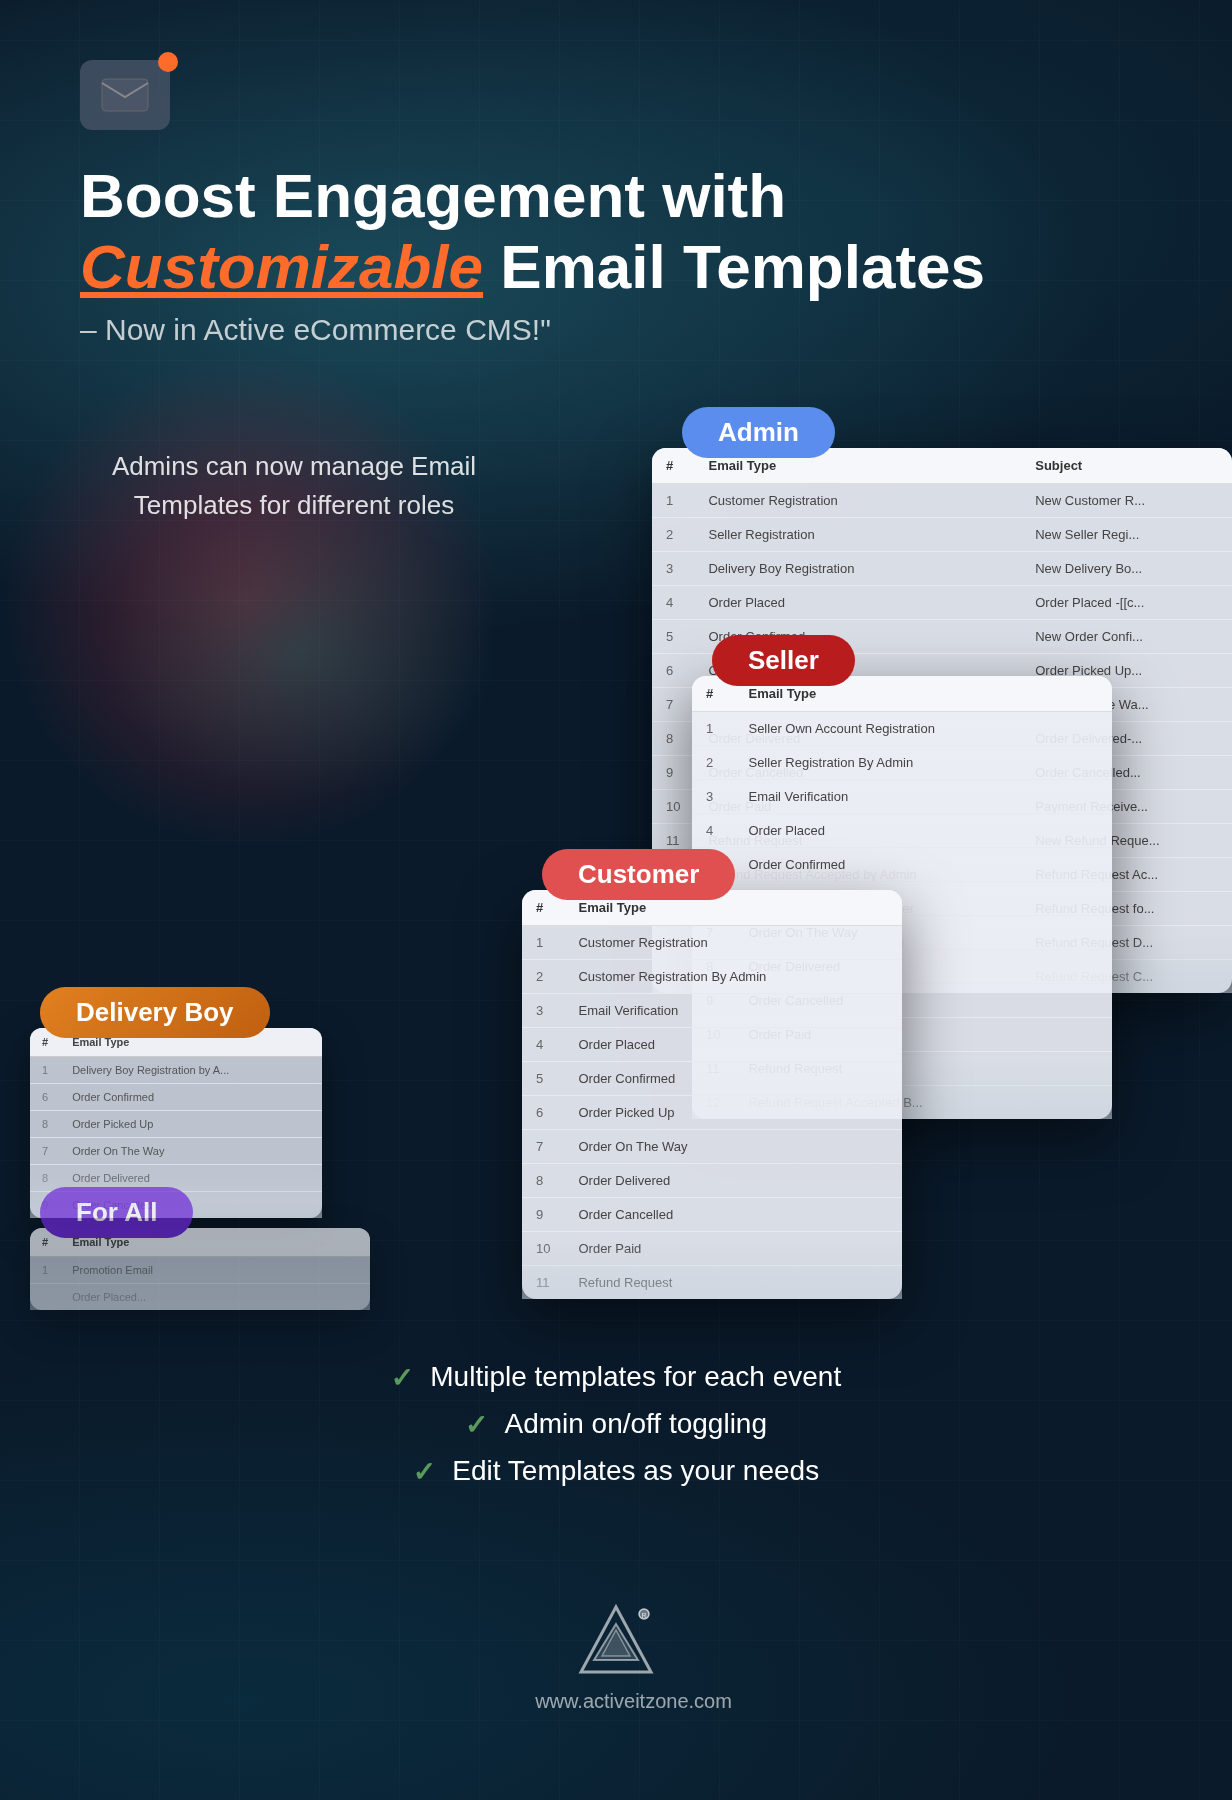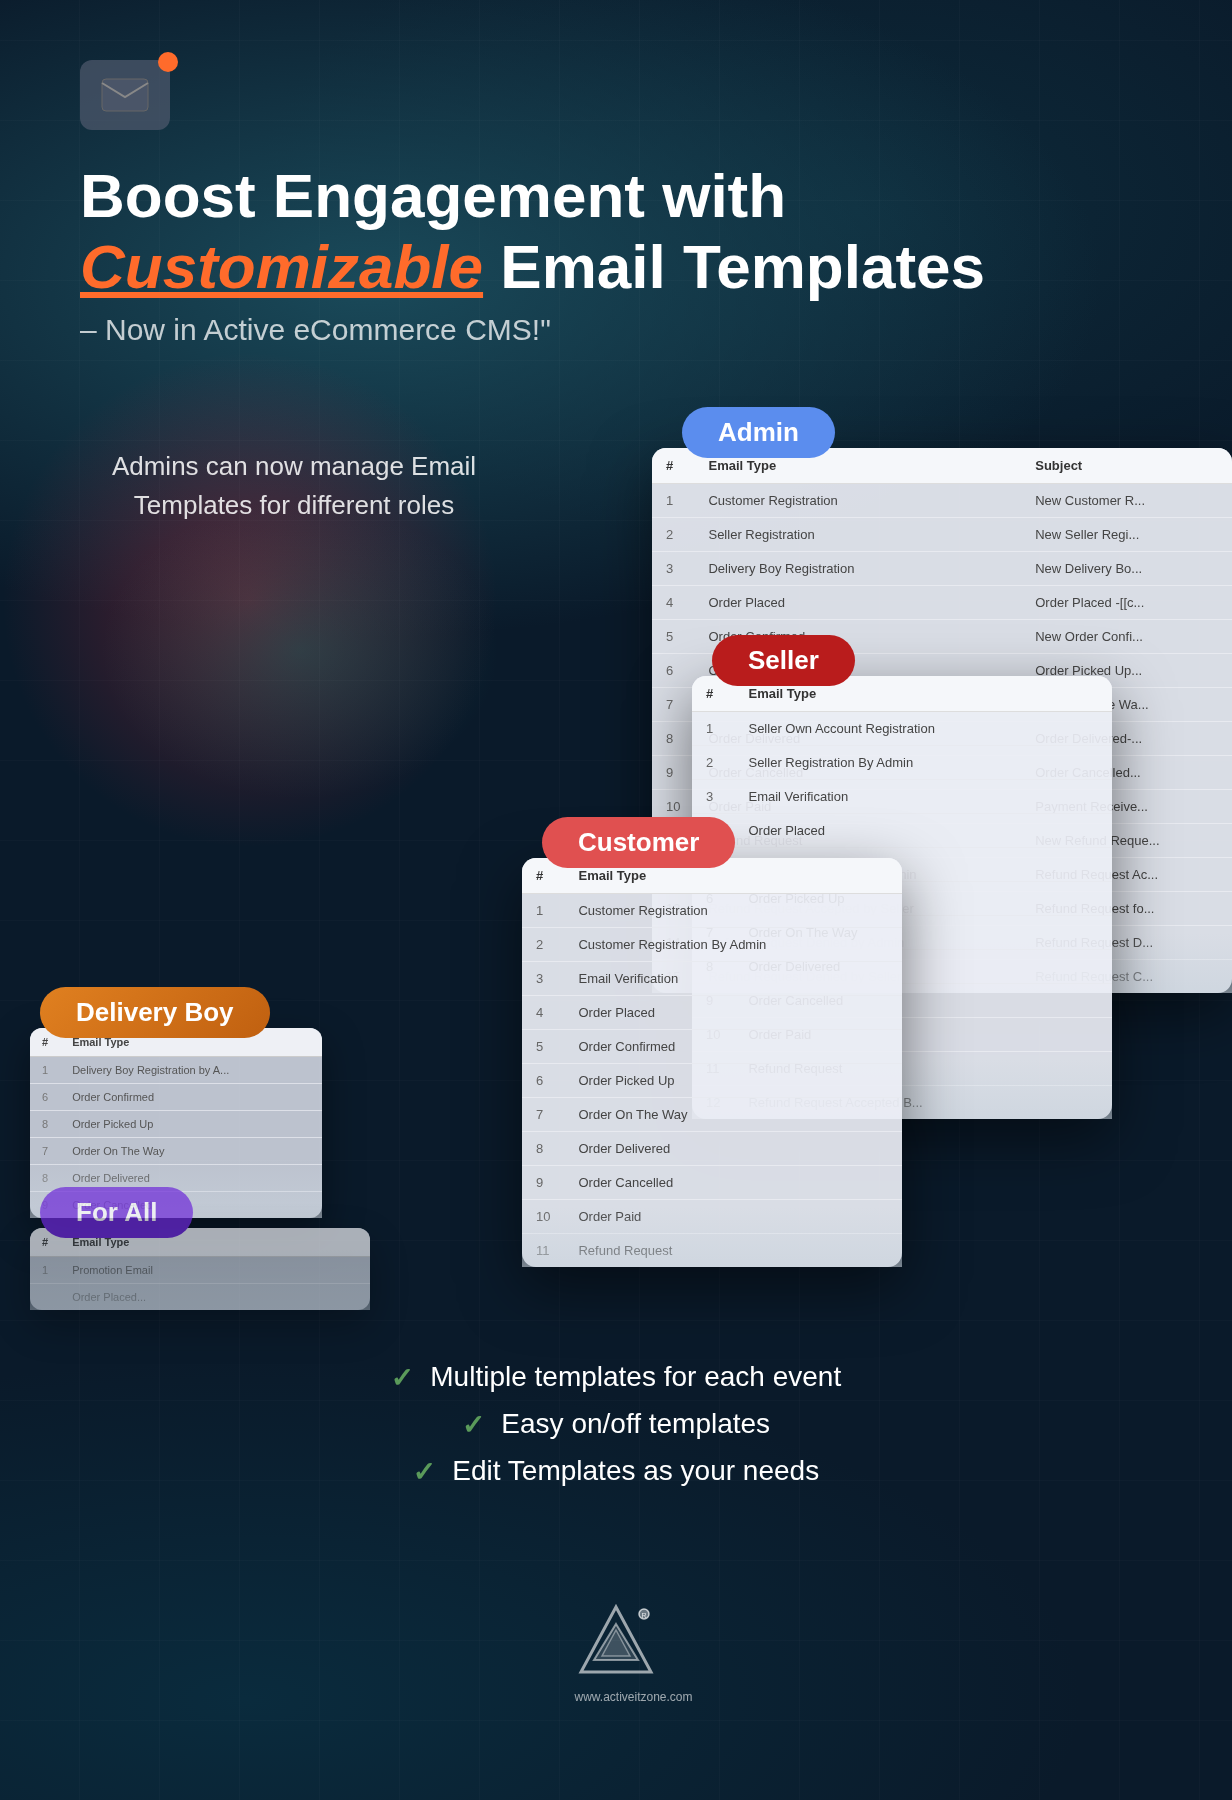--- a/index.html
+++ b/index.html
@@ -185,20 +185,21 @@
     
     .customer-group {
       top: 430px;
       right: 330px;
       width: 380px;
     }
     .customer-group .role-badge {
       background: #e05050;
       margin-left: 20px;
       margin-bottom: -10px;
+      margin-top: 32px;
     }
 
     
     .delivery-group {
       top: 600px;
       left: 30px;
       width: 292px;
     }
     .delivery-group .role-badge {
       background: linear-gradient(135deg, #e08020, #c06010);
@@ -298,21 +299,21 @@
       padding: 20px 0 40px;
       position: relative;
       z-index: 2;
     }
     .logo-triangle {
       width: 80px;
       height: 80px;
       margin: 0 auto 8px;
     }
     .logo-url {
-      font-size: 12px;
+      font-size: 20px;
       color: rgba(255,255,255,0.6);
       margin-left: 35px;
     }
 
     
     .small-table-card {
       background: rgba(220,225,235,0.85);
       border-radius: 12px;
       overflow: hidden;
       box-shadow: 0 15px 40px rgba(0,0,0,0.4);
@@ -671,21 +672,21 @@
   </div>
 
   <div class="features-section">
     <div id="features-list">
         <div class="feature-item">
           <span class="check-icon">✓</span>
           <span>Multiple templates for each event</span>
         </div>
         <div class="feature-item">
           <span class="check-icon">✓</span>
-          <span>Easy on/off templates</span>
+          <span>Admin on/off toggling</span>
         </div>
         <div class="feature-item">
           <span class="check-icon">✓</span>
           <span>Edit Templates as your needs</span>
         </div>
       </div>
   </div>
 
   <div class="logo-section">
     <div class="logo-triangle">

